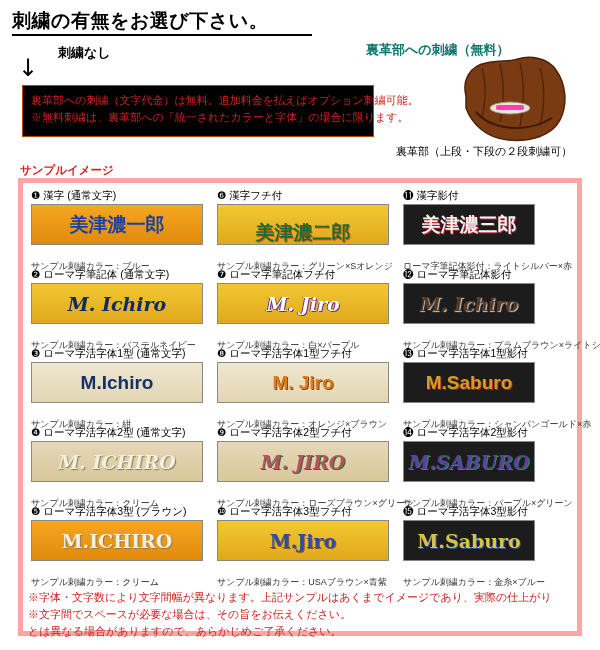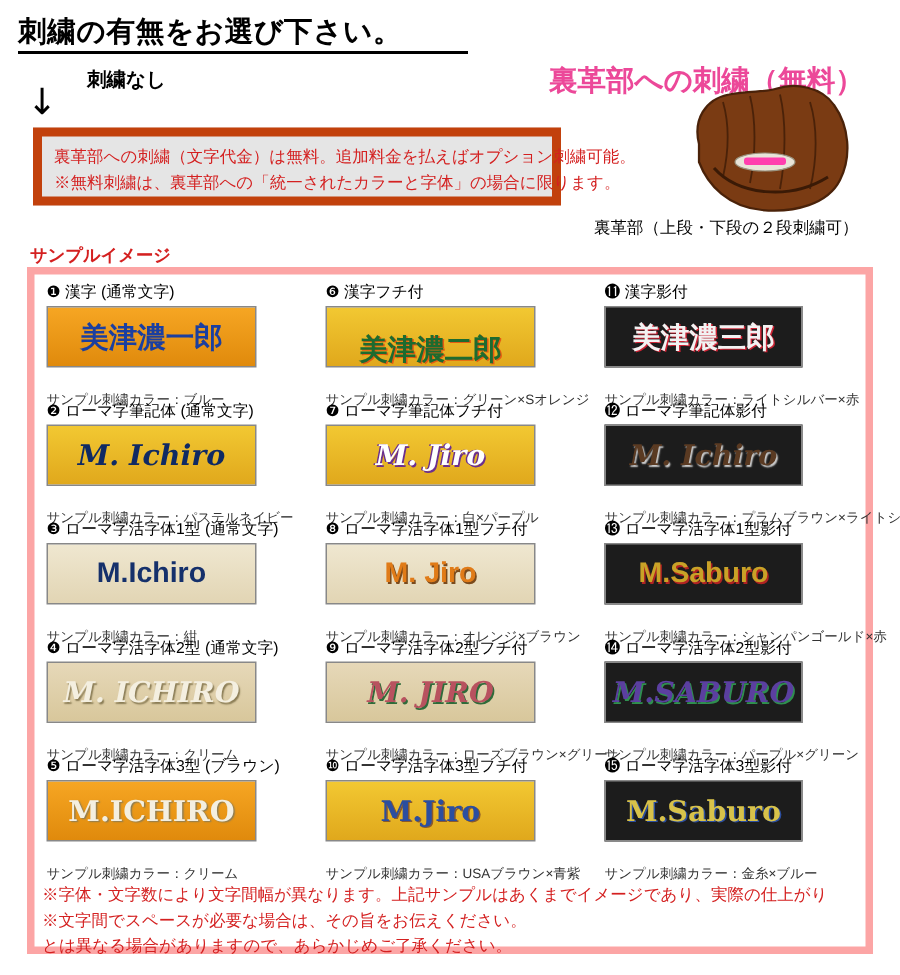--- a/index.html
+++ b/index.html
@@ -31,28 +31,28 @@
     position: absolute; left: 58px; top: 44px;
     font-size: 13px; font-weight: bold; color: #000;
   }
   .arrow-down {
     position: absolute; left: 18px; top: 56px;
     font-size: 24px; line-height: 24px; color: #000;
     font-family: "DejaVu Sans", sans-serif;
   }
   .lbl-back {
     position: absolute; left: 366px; top: 41px;
-    font-size: 19px; font-weight: bold; color: #ec4899;
+    font-size: 13px; font-weight: bold; color: #0f766e;
   }
 
   
   .notice {
     position: absolute; left: 22px; top: 85px; width: 352px; height: 52px;
-    border: 6px solid #c2410c;
-    background: #e5e5e5;
+    border: 1px solid #c2410c;
+    background: #000000;
     padding: 6px 8px 0 8px;
   }
   .notice div {
     font-size: 11px; color: #d42020; line-height: 17px; white-space: nowrap;
   }
 
   
   .glove {
     position: absolute; left: 452px; top: 56px; width: 120px; height: 88px;
   }
@@ -83,21 +83,21 @@
     grid-template-columns: 186px 186px 176px;
     grid-auto-rows: 79px;
   }
   .cell { position: relative; }
   .cell-title {
     font-size: 10.5px; color: #000; line-height: 13px;
     white-space: nowrap; font-weight: normal;
   }
   .swatch {
     margin-top: 2px;
-    width: 140px; height: 41px;
+    width: 172px; height: 41px;
     border: 1px solid #888;
     position: relative;
     overflow: hidden;
     display: flex; align-items: center; justify-content: center;
   }
   .cell:nth-child(3n) .swatch { width: 132px; }
   .swatch .txt {
     font-size: 19px; font-weight: bold; white-space: nowrap;
   }
   .cell-note {
@@ -190,21 +190,21 @@
           <div class="swatch bg-gold">
             <div class="txt t-green f-serif">美津濃二郎</div>
           </div>
           <div class="cell-note">サンプル刺繍カラー：グリーン×Sオレンジ</div>
         </div>
         <div class="cell">
           <div class="cell-title">⓫ <span>漢字影付</span></div>
           <div class="swatch bg-black">
             <div class="txt t-white f-serif">美津濃三郎</div>
           </div>
-          <div class="cell-note">サンプル刺繍カラー：ライトシルバー×赤</div>
+          <div class="cell-note">ローマ字筆記体影付：ライトシルバー×赤</div>
         </div>
         <div class="cell">
           <div class="cell-title">❷ <span>ローマ字筆記体 (通常文字)</span></div>
           <div class="swatch bg-gold">
             <div class="txt t-navy f-script">M. Ichiro</div>
           </div>
           <div class="cell-note">サンプル刺繍カラー：パステルネイビー</div>
         </div>
         <div class="cell">
           <div class="cell-title">❼ <span>ローマ字筆記体フチ付</span></div>

